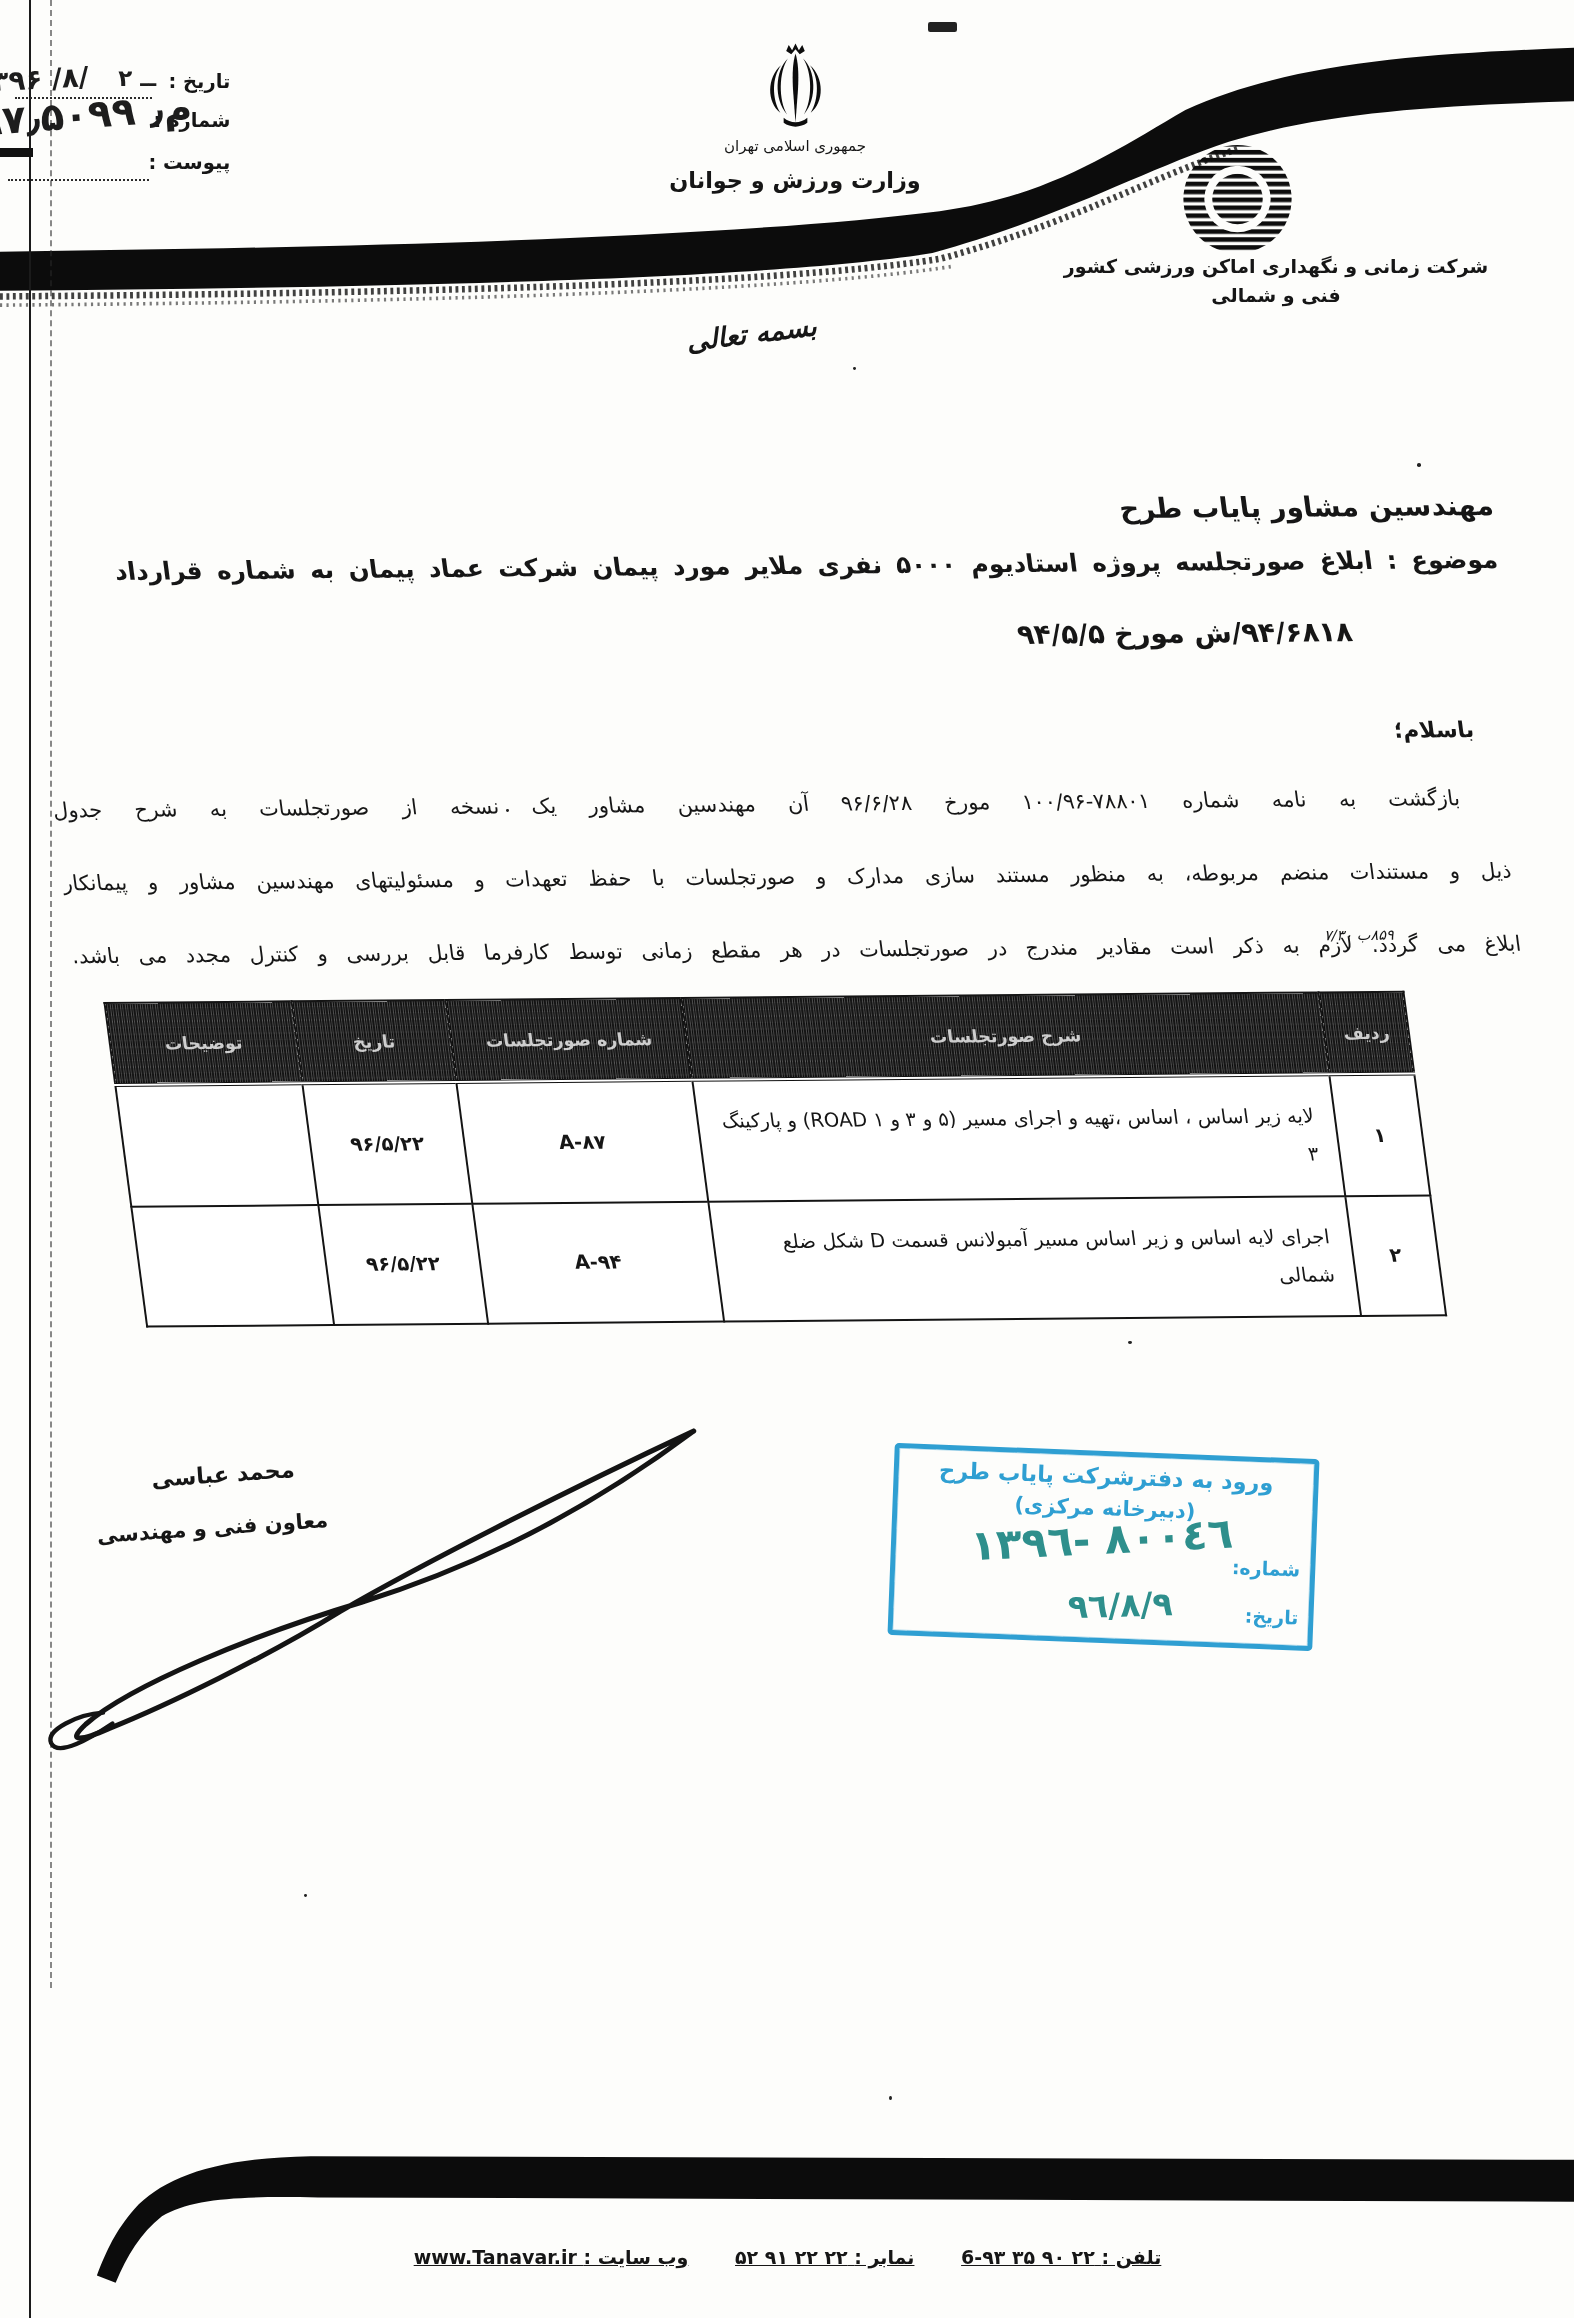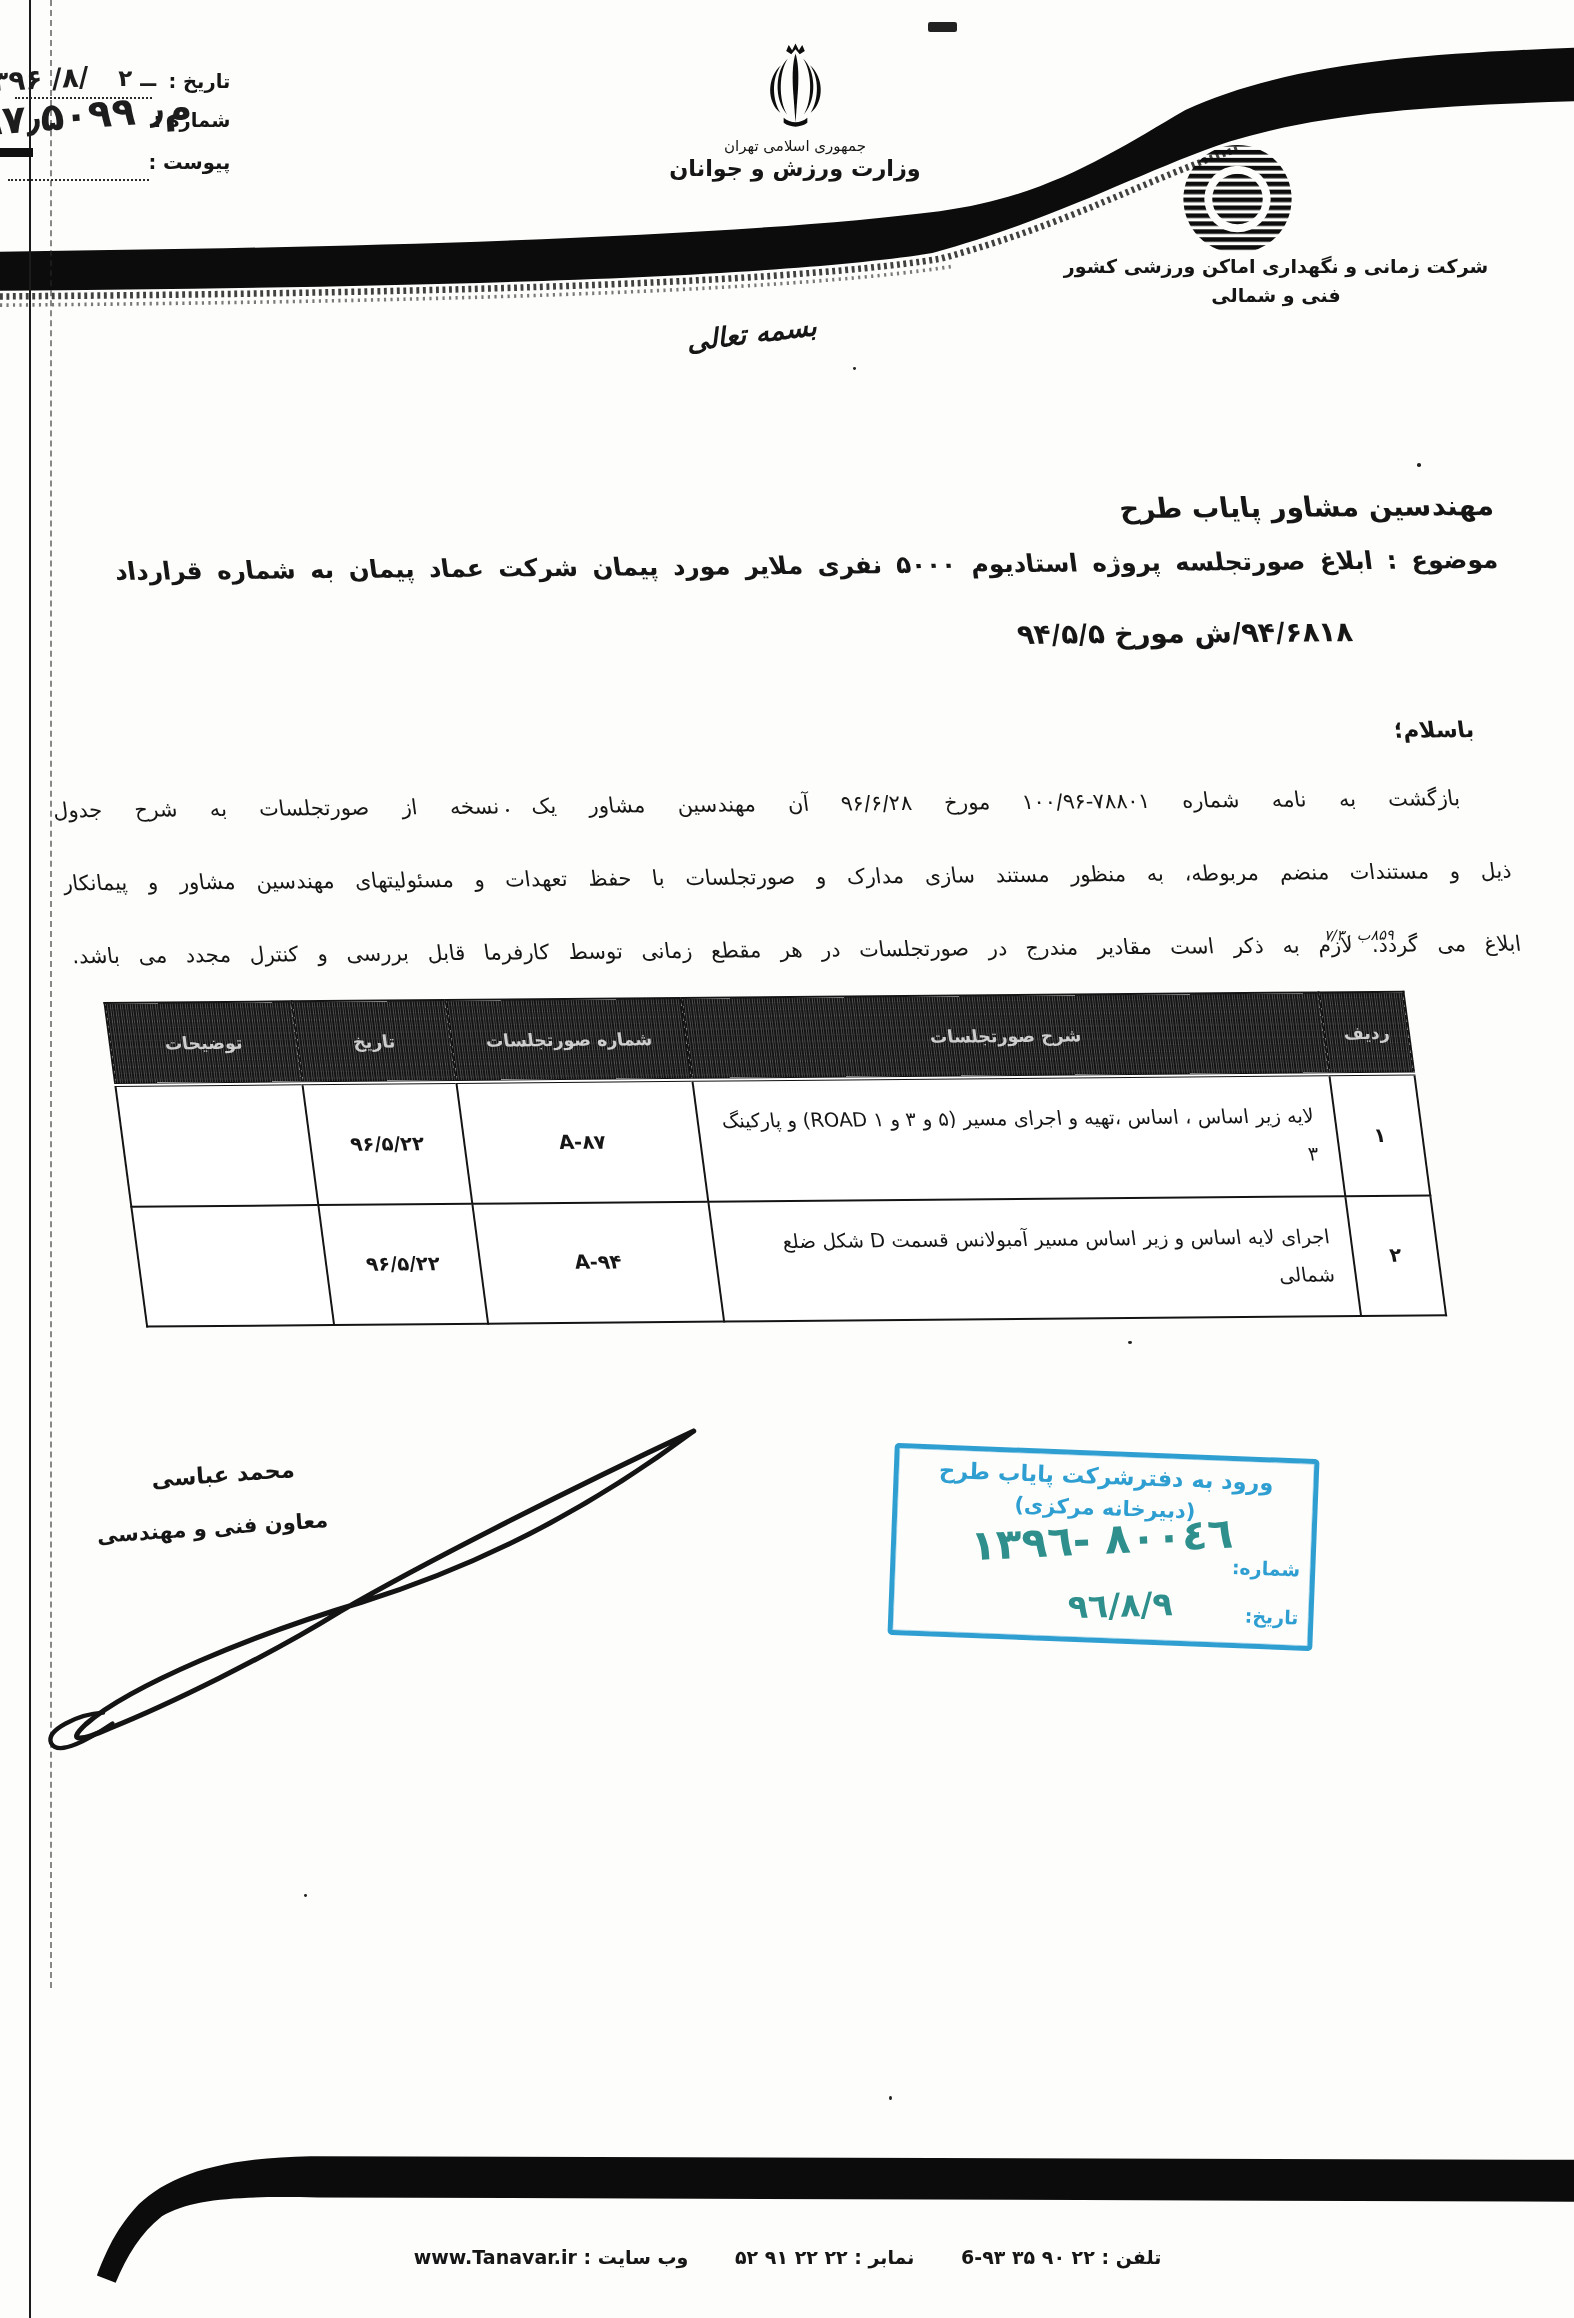--- a/index.html
+++ b/index.html
@@ -11,21 +11,21 @@
   .vline-solid{left:29px;top:0;width:2.2px;height:2319px;background:#1b1b1b;}
   .vline-dash{left:50px;top:0;width:0;height:1988px;border-left:2.2px dashed rgba(40,40,40,.55);}
   .corner-stub{left:0;top:148px;width:33px;height:9.4px;background:#111;}
   .corner{left:0;top:64px;width:239px;height:137px;font-size:19.5px;}
   .corner .row{position:absolute;right:8.7px;white-space:nowrap;}
   .dotlead{position:absolute;border-bottom:2.9px dotted #2a2a2a;height:0.7px;}
   .hand{font-weight:bold;color:#1d1d1d;white-space:nowrap;}
   .emblem-block{left:636px;top:40px;width:318px;text-align:center;}
   .emblem-svg{width:85px;height:93px;}
   .ministry-small{font-size:15px;margin-top:1.4px;}
-  .ministry{font-size:22.4px;margin-top:0;}
+  .ministry{font-size:22.4px;margin-top:12px;}
   .company{left:1041px;top:252px;width:470px;text-align:center;font-size:19px;line-height:29px;}
   .bismillah{left:672px;top:318px;width:159px;font-size:27px;font-style:italic;
              transform:rotate(-7deg);text-align:center;}
   .content{left:0;top:0;width:1575px;height:1446px;transform:rotate(-0.5deg);}
   .skew{transform:skewX(7deg);}
   .title1{right:80px;top:495px;width:405px;font-size:27.5px;text-align:right;}
   .subject{right:76px;left:116px;top:551px;font-size:24.6px;text-align:justify;text-align-last:justify;}
   .title3{right:80px;top:620px;width:477px;font-size:27.5px;text-align:left;}
   .salam{right:101px;top:723px;font-size:22px;}
   .bodytext{right:65px;left:61px;top:768px;font-size:21px;}
@@ -47,21 +47,21 @@
   .sig-name{right:1200px;top:1461px;width:304px;font-size:22.4px;text-align:center;transform:rotate(-4deg);}
   .sig-title{right:1225px;top:1516px;width:275px;font-size:21px;text-align:center;transform:rotate(-4deg);}
   .stamp{left:891px;top:1451px;width:415px;height:182px;border:5px solid #2f9fd2;border-radius:4.3px;
          transform:rotate(2.2deg);color:#2f9fd2;box-shadow:0 0 0 0.7px rgba(47,159,210,.35) inset;}
   .stamp .s1{position:absolute;top:7.2px;left:0;right:0;text-align:center;font-size:22.4px;font-weight:bold;}
   .stamp .s2{position:absolute;top:40px;left:0;right:0;text-align:center;font-size:21px;font-weight:bold;}
   .stamp .lbl{position:absolute;right:10px;font-size:19px;font-weight:bold;}
   .stamp .hw{position:absolute;color:#2e8f8c;font-weight:bold;white-space:nowrap;}
   .footer-line1{left:80px;right:80px;top:2210px;text-align:center;font-size:19px;}
   .footer-line2{left:80px;right:80px;top:2246px;text-align:center;font-size:19px;}
-  .footer-line2 .seg{display:inline-block;margin:0 20px;white-space:nowrap;}
+  .footer-line2 .seg{display:inline-block;margin:0 20px;white-space:nowrap;text-decoration:underline;}
   .speck{position:absolute;background:#222;border-radius:50%;}
 </style>
 </head>
 <body>
 
 <div class="page">
 
   <svg class="abs" style="left:0;top:0;width:1575px;height:2319px;" viewBox="0 0 2179 3208">
     <path d="M0 348 C450 343 1000 330 1300 292
              C1450 272 1540 210 1640 152 C1780 88 1960 74 2179 66

